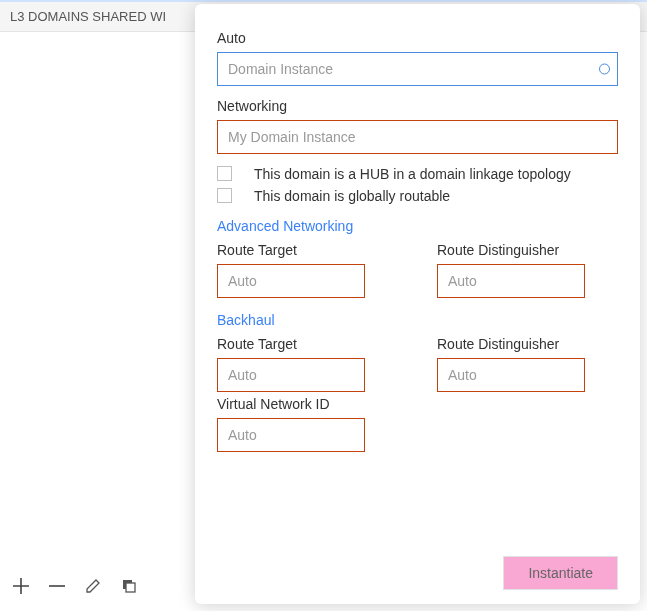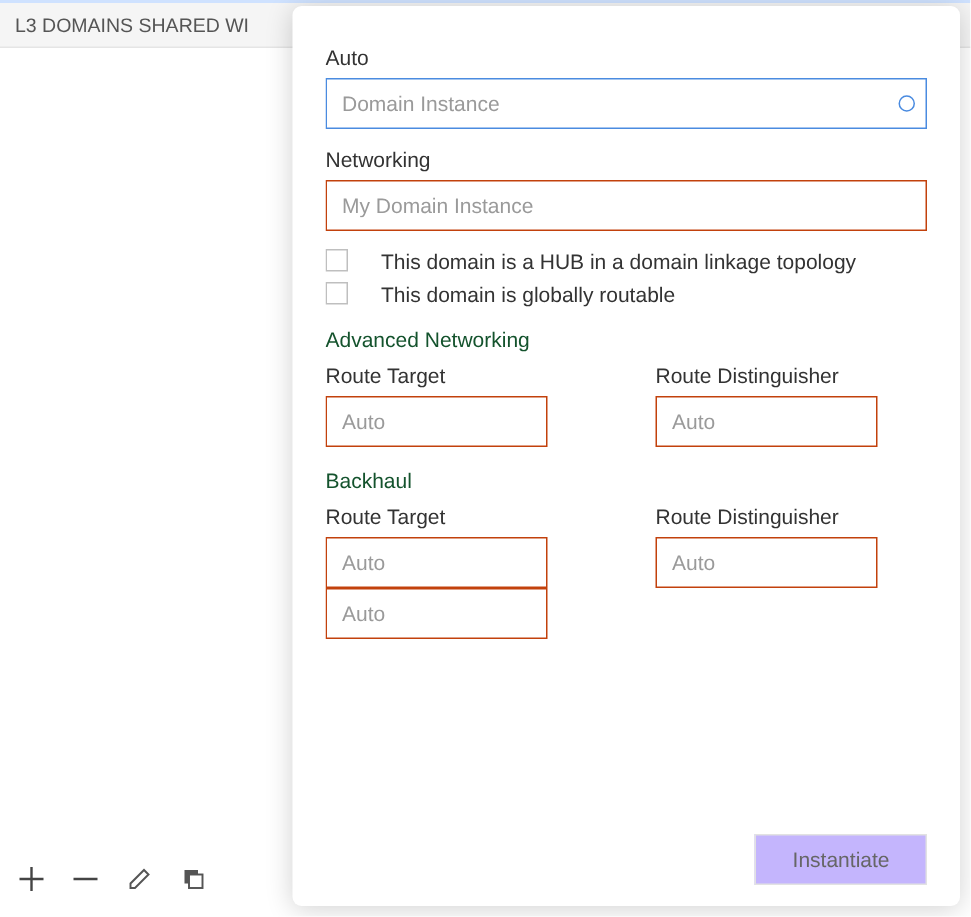--- a/index.html
+++ b/index.html
@@ -63,21 +63,21 @@
       margin-bottom: 18px;
     }
     .modal-body { flex: 1; overflow: auto; }
     .field-label {
       font-size: 14px;
       color: #333;
       margin-bottom: 6px;
       margin-top: 4px;
     }
     .section-label {
-      color: #14532d;
+      color: #3b82f6;
       font-size: 14px;
       margin-top: 14px;
       margin-bottom: 4px;
     }
     .text-input {
       width: 100%;
       height: 34px;
       border: 1px solid #c2410c;
       padding: 0 10px;
       font-size: 14px;
@@ -121,21 +121,21 @@
     }
     .col { flex: 1; max-width: 180px; }
     .col .text-input { width: 148px; }
     .col-group { margin-bottom: 0; }
     .modal-footer {
       display: flex;
       justify-content: flex-end;
       padding-top: 14px;
     }
     .primary-btn {
-      background: #c4b5fd;
+      background: #f9a8d4;
       border: 1px solid #e2e2e2;
       color: #666;
       padding: 8px 24px;
       font-size: 14px;
       cursor: pointer;
     }
   </style>
 </head>
 <body>
 
@@ -209,20 +209,21 @@
         <input class="text-input" type="text" placeholder="Auto" style="">
       </div>
       <div class="col col-group">
         <div class="field-label">Route Distinguisher</div>
         <input class="text-input" type="text" placeholder="Auto" style="">
       </div>
     </div>
 
     <div class="two-col">
       <div class="col col-group">
+        <div class="field-label">Virtual Network ID</div>
         <input class="text-input" type="text" placeholder="Auto" style="">
       </div>
       <div class="col"></div>
     </div>
 
   </div>
 
   <div class="modal-footer">
     <button class="primary-btn">Instantiate</button>
   </div>

